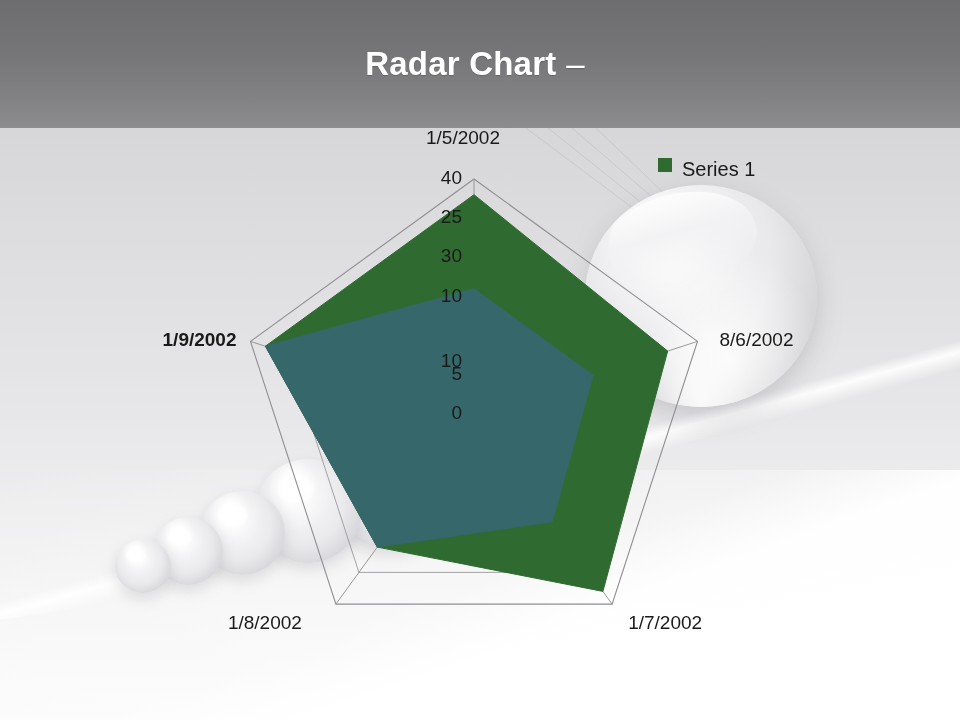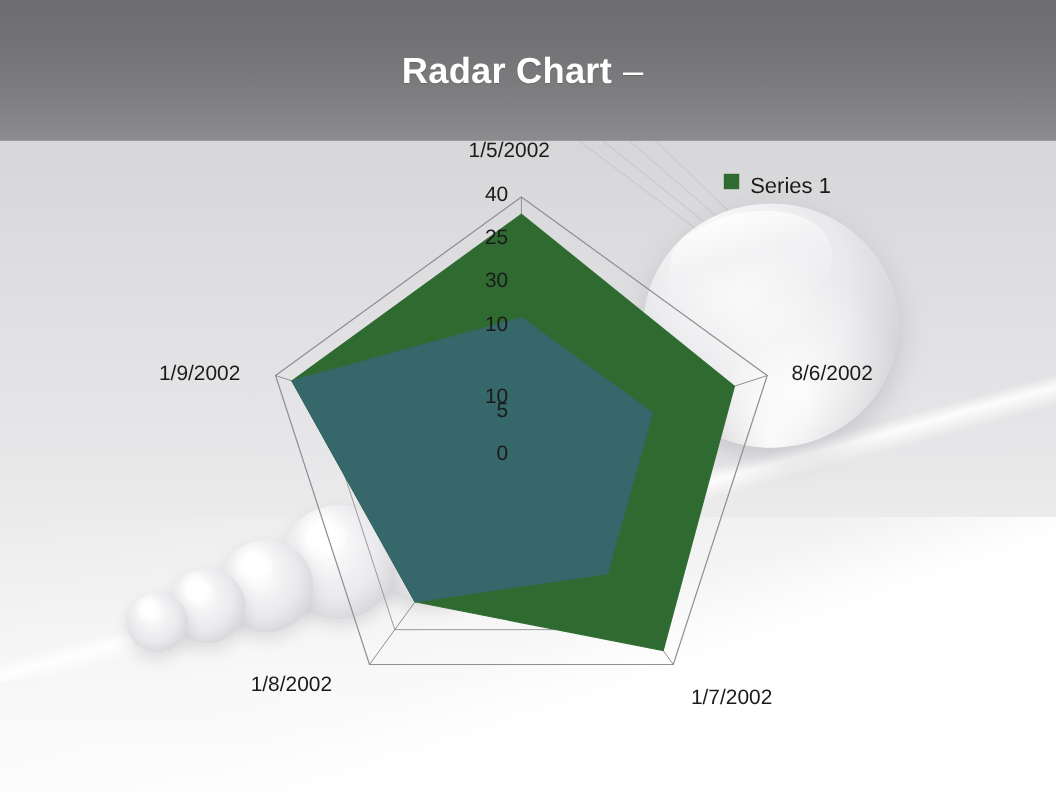--- a/index.html
+++ b/index.html
@@ -159,23 +159,23 @@
     <div id="labels-group">
         <div class="tick-label" style="left: 406px; top: 274px; width: 56px;">0</div>
         <div class="tick-label" style="left: 406px; top: 234.833px; width: 56px;">5</div>
         <div class="tick-label" style="left: 406px; top: 192px; width: 56px; margin-top: 30px;">10</div>
         <div class="tick-label" style="left: 406px; top: 156.5px; width: 56px;">10</div>
         <div class="tick-label" style="left: 406px; top: 117.333px; width: 56px;">30</div>
         <div class="tick-label" style="left: 406px; top: 78.1667px; width: 56px;">25</div>
         <div class="tick-label" style="left: 406px; top: 39px; width: 56px;">40</div>
         <div class="cat-label" style="left: 426px; top: -1px; width: 96px; text-align: left;">1/5/2002</div>
         <div class="cat-label" style="left: 719.498px; top: 201.381px; width: 110px; text-align: left;">8/6/2002</div>
-        <div class="cat-label" style="left: 628.13px; top: 484.119px; width: 110px; text-align: left; margin-top: 12px;">1/7/2002</div>
+        <div class="cat-label" style="left: 628.13px; top: 484.119px; width: 110px; text-align: left;">1/7/2002</div>
         <div class="cat-label" style="left: 209.87px; top: 484.119px; width: 110px; text-align: center;">1/8/2002</div>
-        <div class="cat-label" style="left: 126.502px; top: 201.381px; width: 110px; text-align: center;">1/9/2002</div>
+        <div class="cat-label" style="left: 126.502px; top: 201.381px; width: 110px; text-align: right; font-weight: bold;">1/9/2002</div>
       </div>
   </div>
 
   <div id="legend">
       <div class="legend-row">
         <span class="legend-swatch" style="background: rgb(47, 107, 49);"></span>
         <span class="legend-text">Series 1</span>
       </div>
     </div>
 

